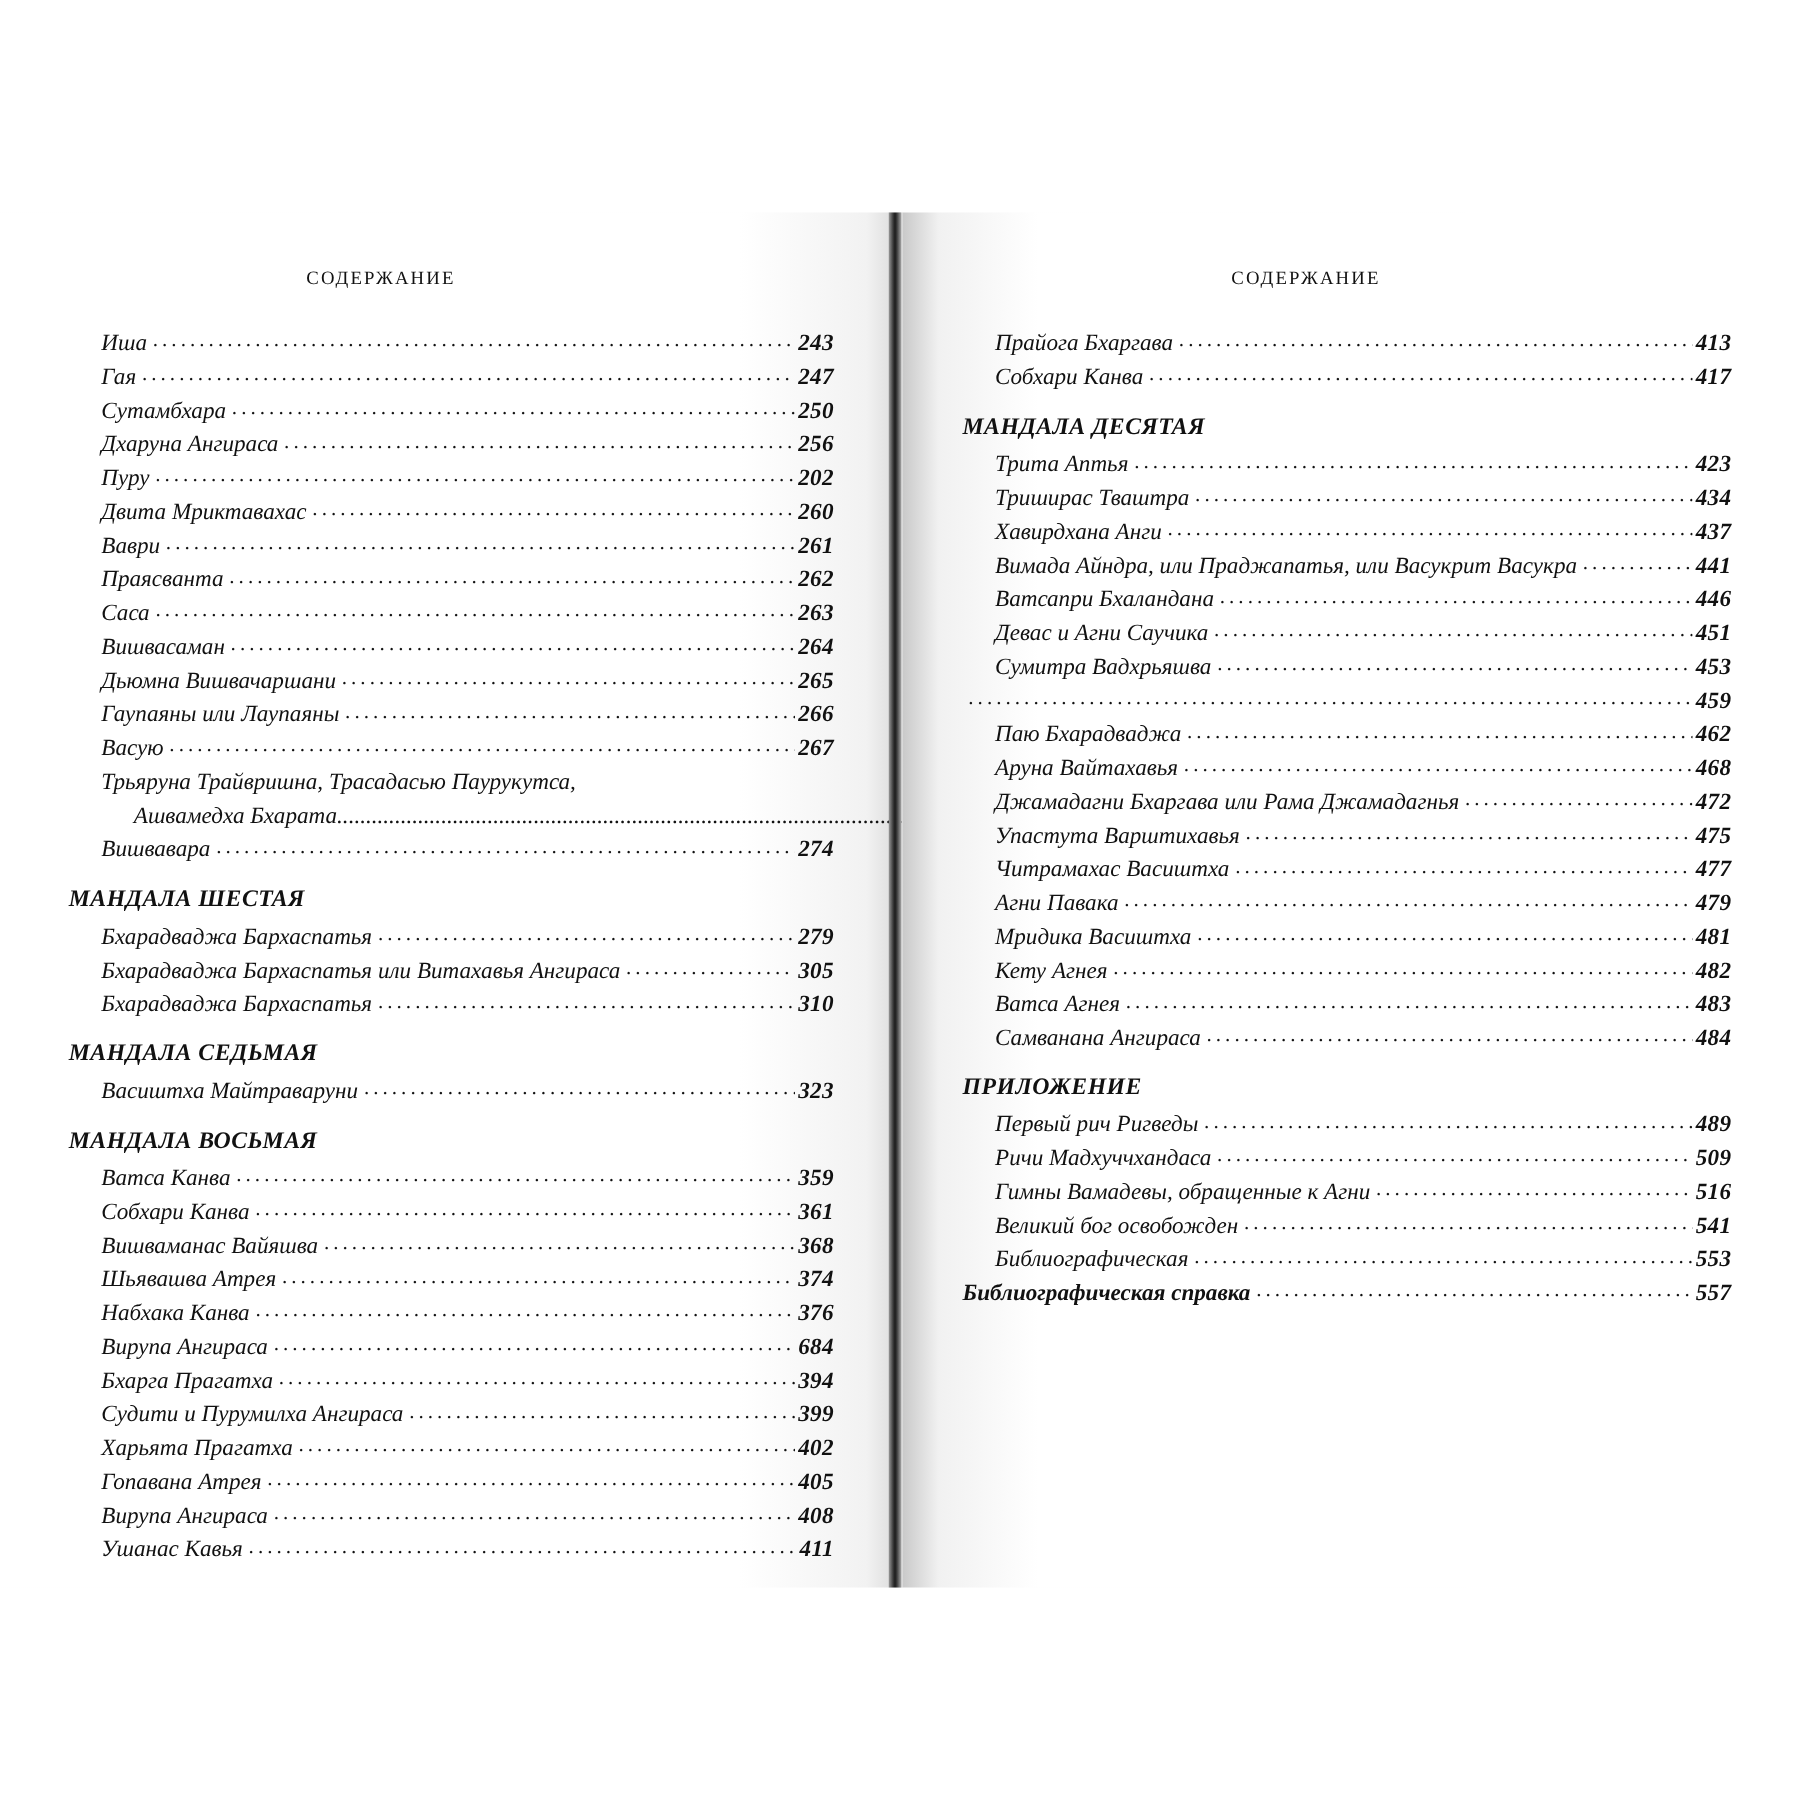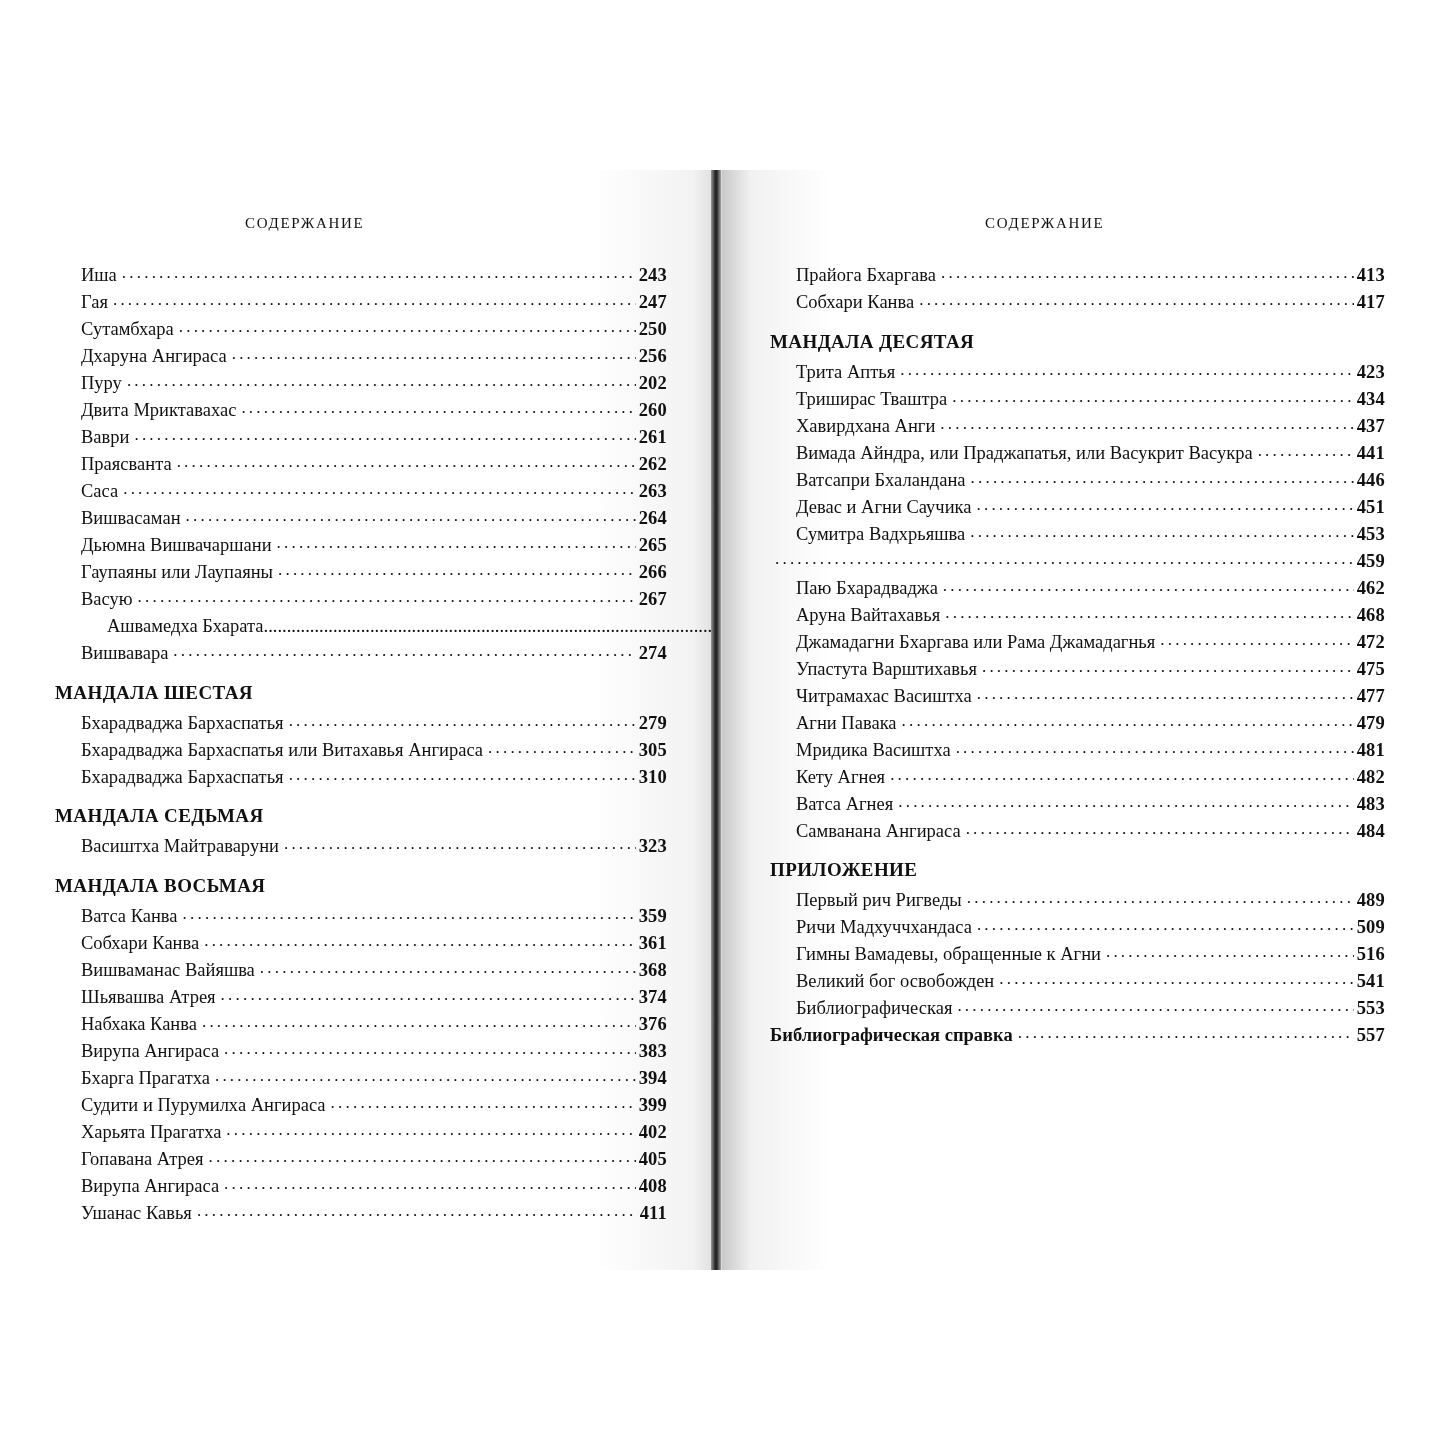--- a/index.html
+++ b/index.html
@@ -59,20 +59,21 @@
     font-variant: small-caps;
     margin-bottom: 34px;
     font-weight: 400;
   }
   .rh-left { padding-left: 190px; }
   .rh-right { padding-left: 215px; }
 
   .toc {
     font-size: 18.5px;
     line-height: 1.0;
+    font-style: italic;
   }
 
   .entry {
     display: flex;
     align-items: baseline;
     white-space: nowrap;
     margin-bottom: 8.5px;
   }
   .entry .title {
     flex: 0 0 auto;
@@ -181,20 +182,23 @@
         <div class="entry indent">
           <span class="title">Гаупаяны или Лаупаяны</span>
           <span class="leader">............................................................................................................................................................................................................................</span>
           <span class="page-num">266</span>
         </div>
         <div class="entry indent">
           <span class="title">Васую</span>
           <span class="leader">............................................................................................................................................................................................................................</span>
           <span class="page-num">267</span>
         </div>
+        <div class="entry indent">
+          <span class="title">Трьяруна Трайвришна, Трасадасью Паурукутса,</span>
+        </div>
         <div class="cont-line">
           <span class="title">Ашвамедха Бхарата</span>
           <span class="leader">............................................................................................................................................................................................................................</span>
           <span class="page-num">271</span>
         </div>
         <div class="entry indent">
           <span class="title">Вишвавара</span>
           <span class="leader">............................................................................................................................................................................................................................</span>
           <span class="page-num">274</span>
         </div>
@@ -242,21 +246,21 @@
           <span class="page-num">374</span>
         </div>
         <div class="entry indent">
           <span class="title">Набхака Канва</span>
           <span class="leader">............................................................................................................................................................................................................................</span>
           <span class="page-num">376</span>
         </div>
         <div class="entry indent">
           <span class="title">Вирупа Ангираса</span>
           <span class="leader">............................................................................................................................................................................................................................</span>
-          <span class="page-num">383</span>
+          <span class="page-num">684</span>
         </div>
         <div class="entry indent">
           <span class="title">Бхарга Прагатха</span>
           <span class="leader">............................................................................................................................................................................................................................</span>
           <span class="page-num">394</span>
         </div>
         <div class="entry indent">
           <span class="title">Судити и Пурумилха Ангираса</span>
           <span class="leader">............................................................................................................................................................................................................................</span>
           <span class="page-num">399</span>

